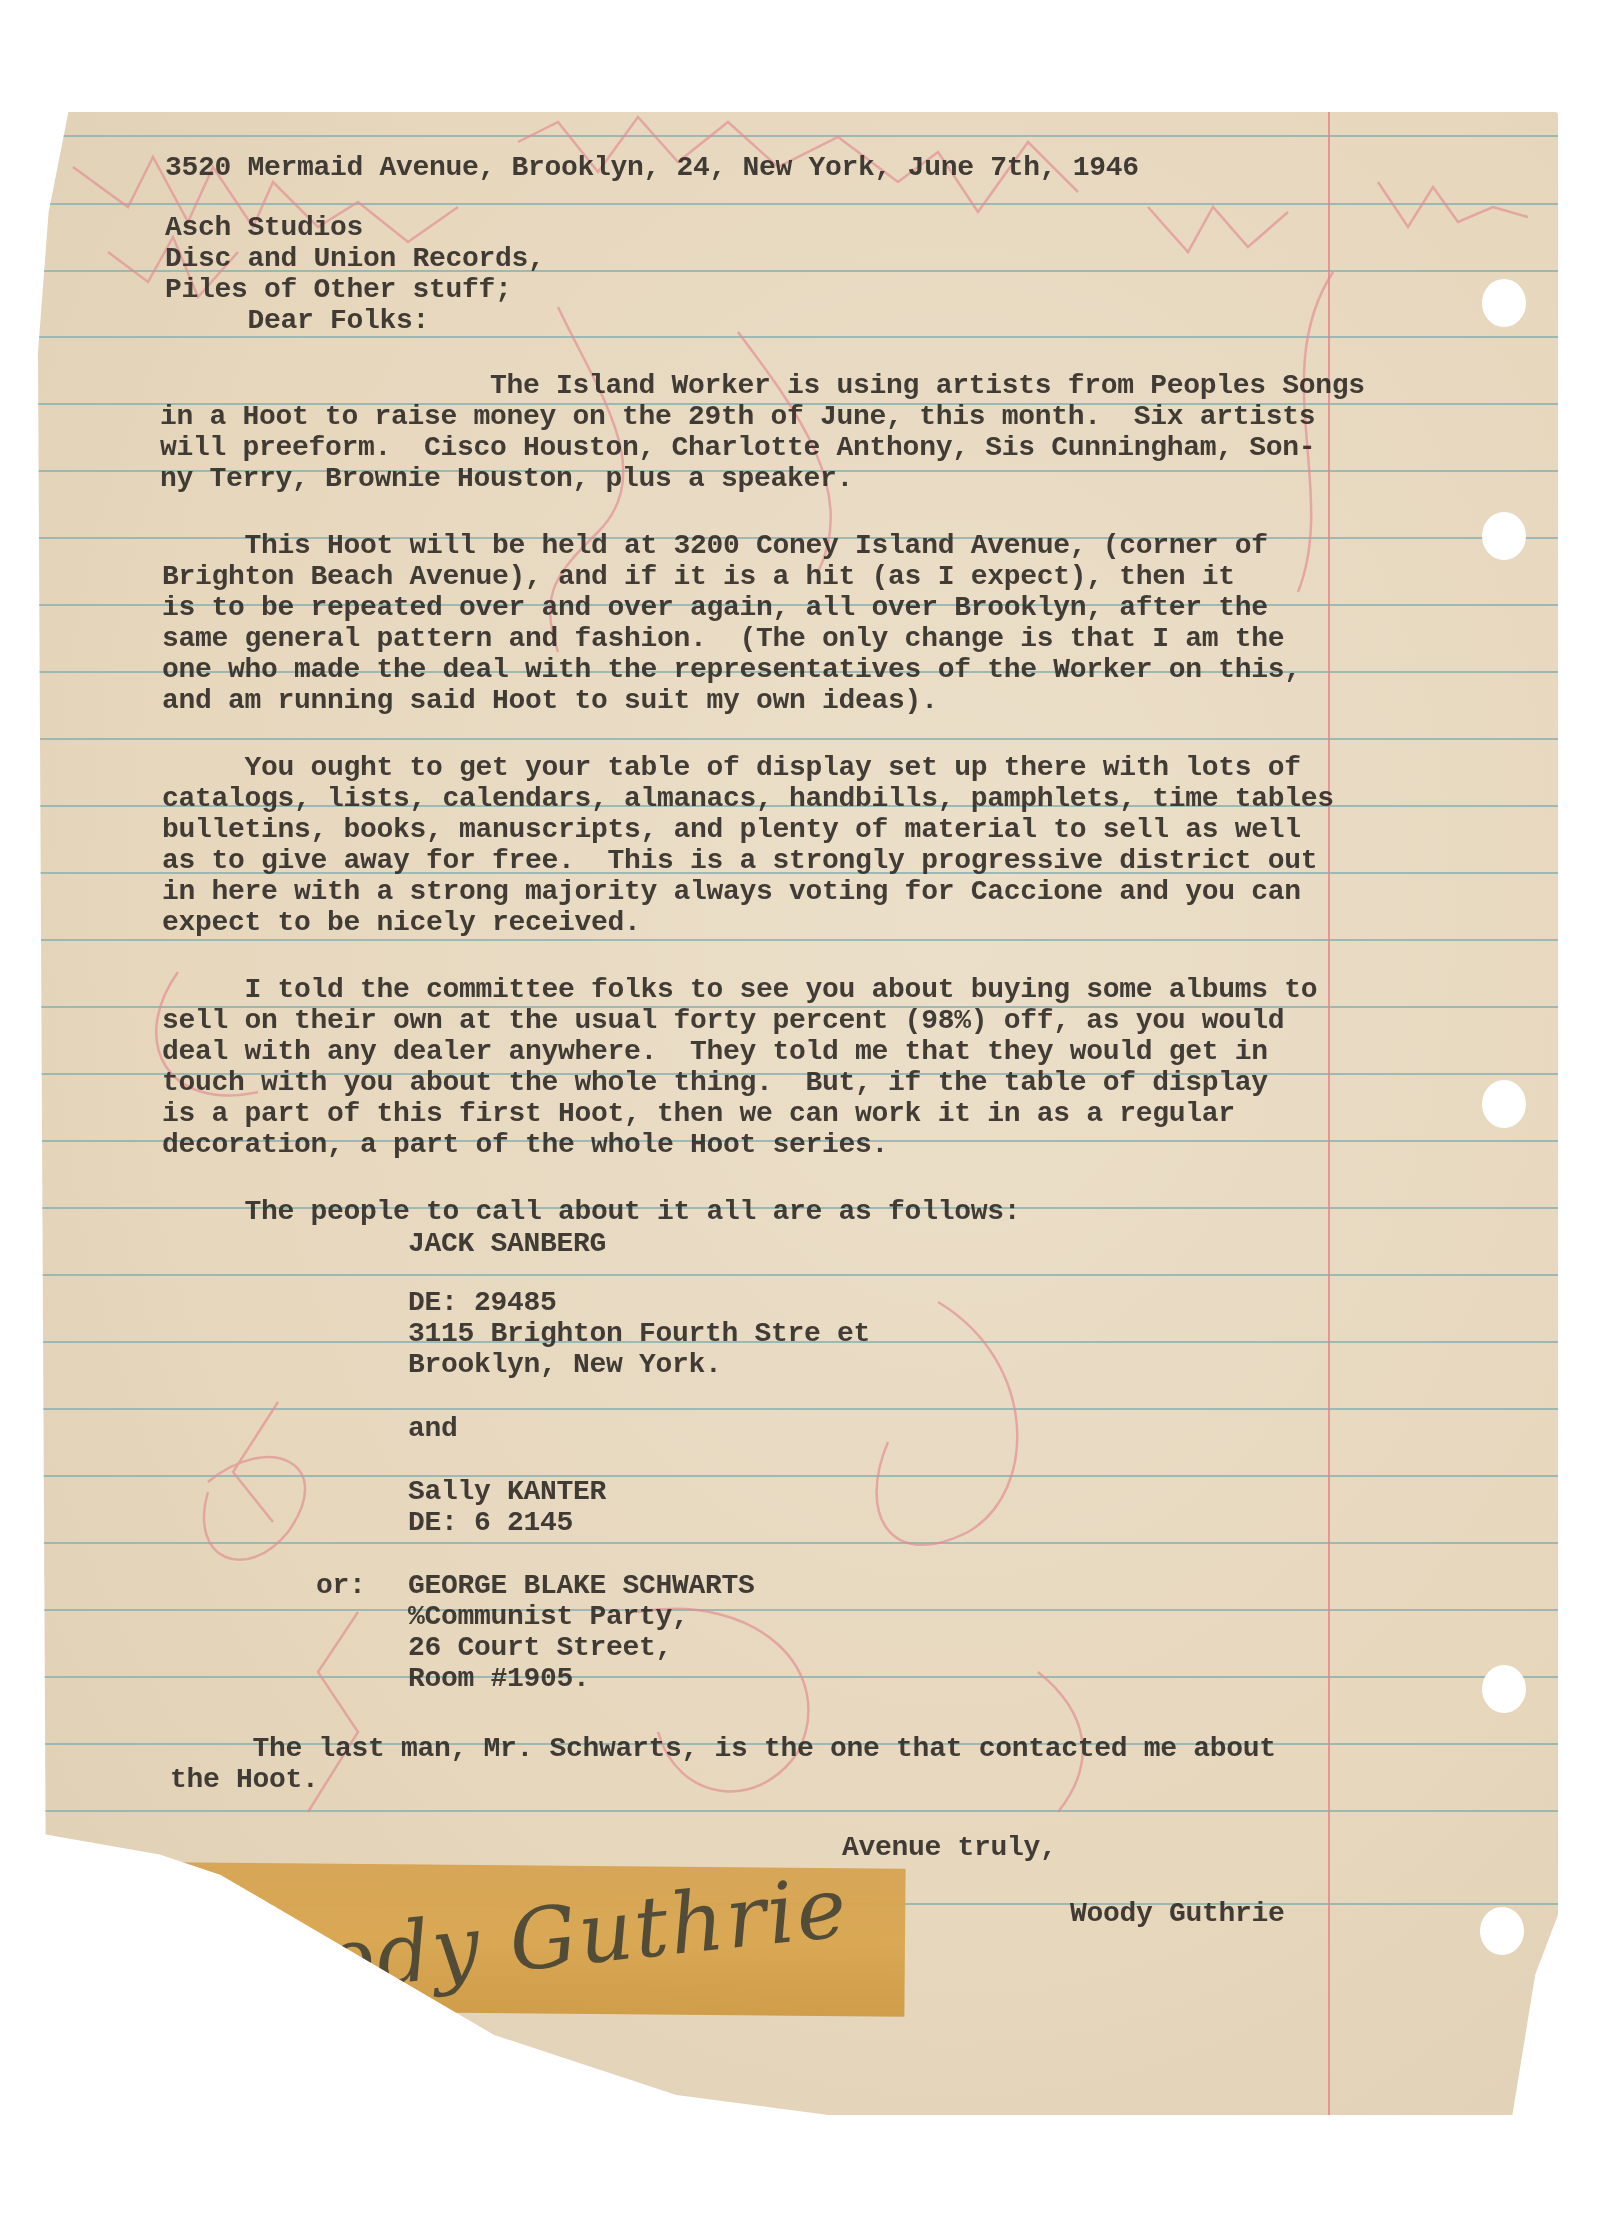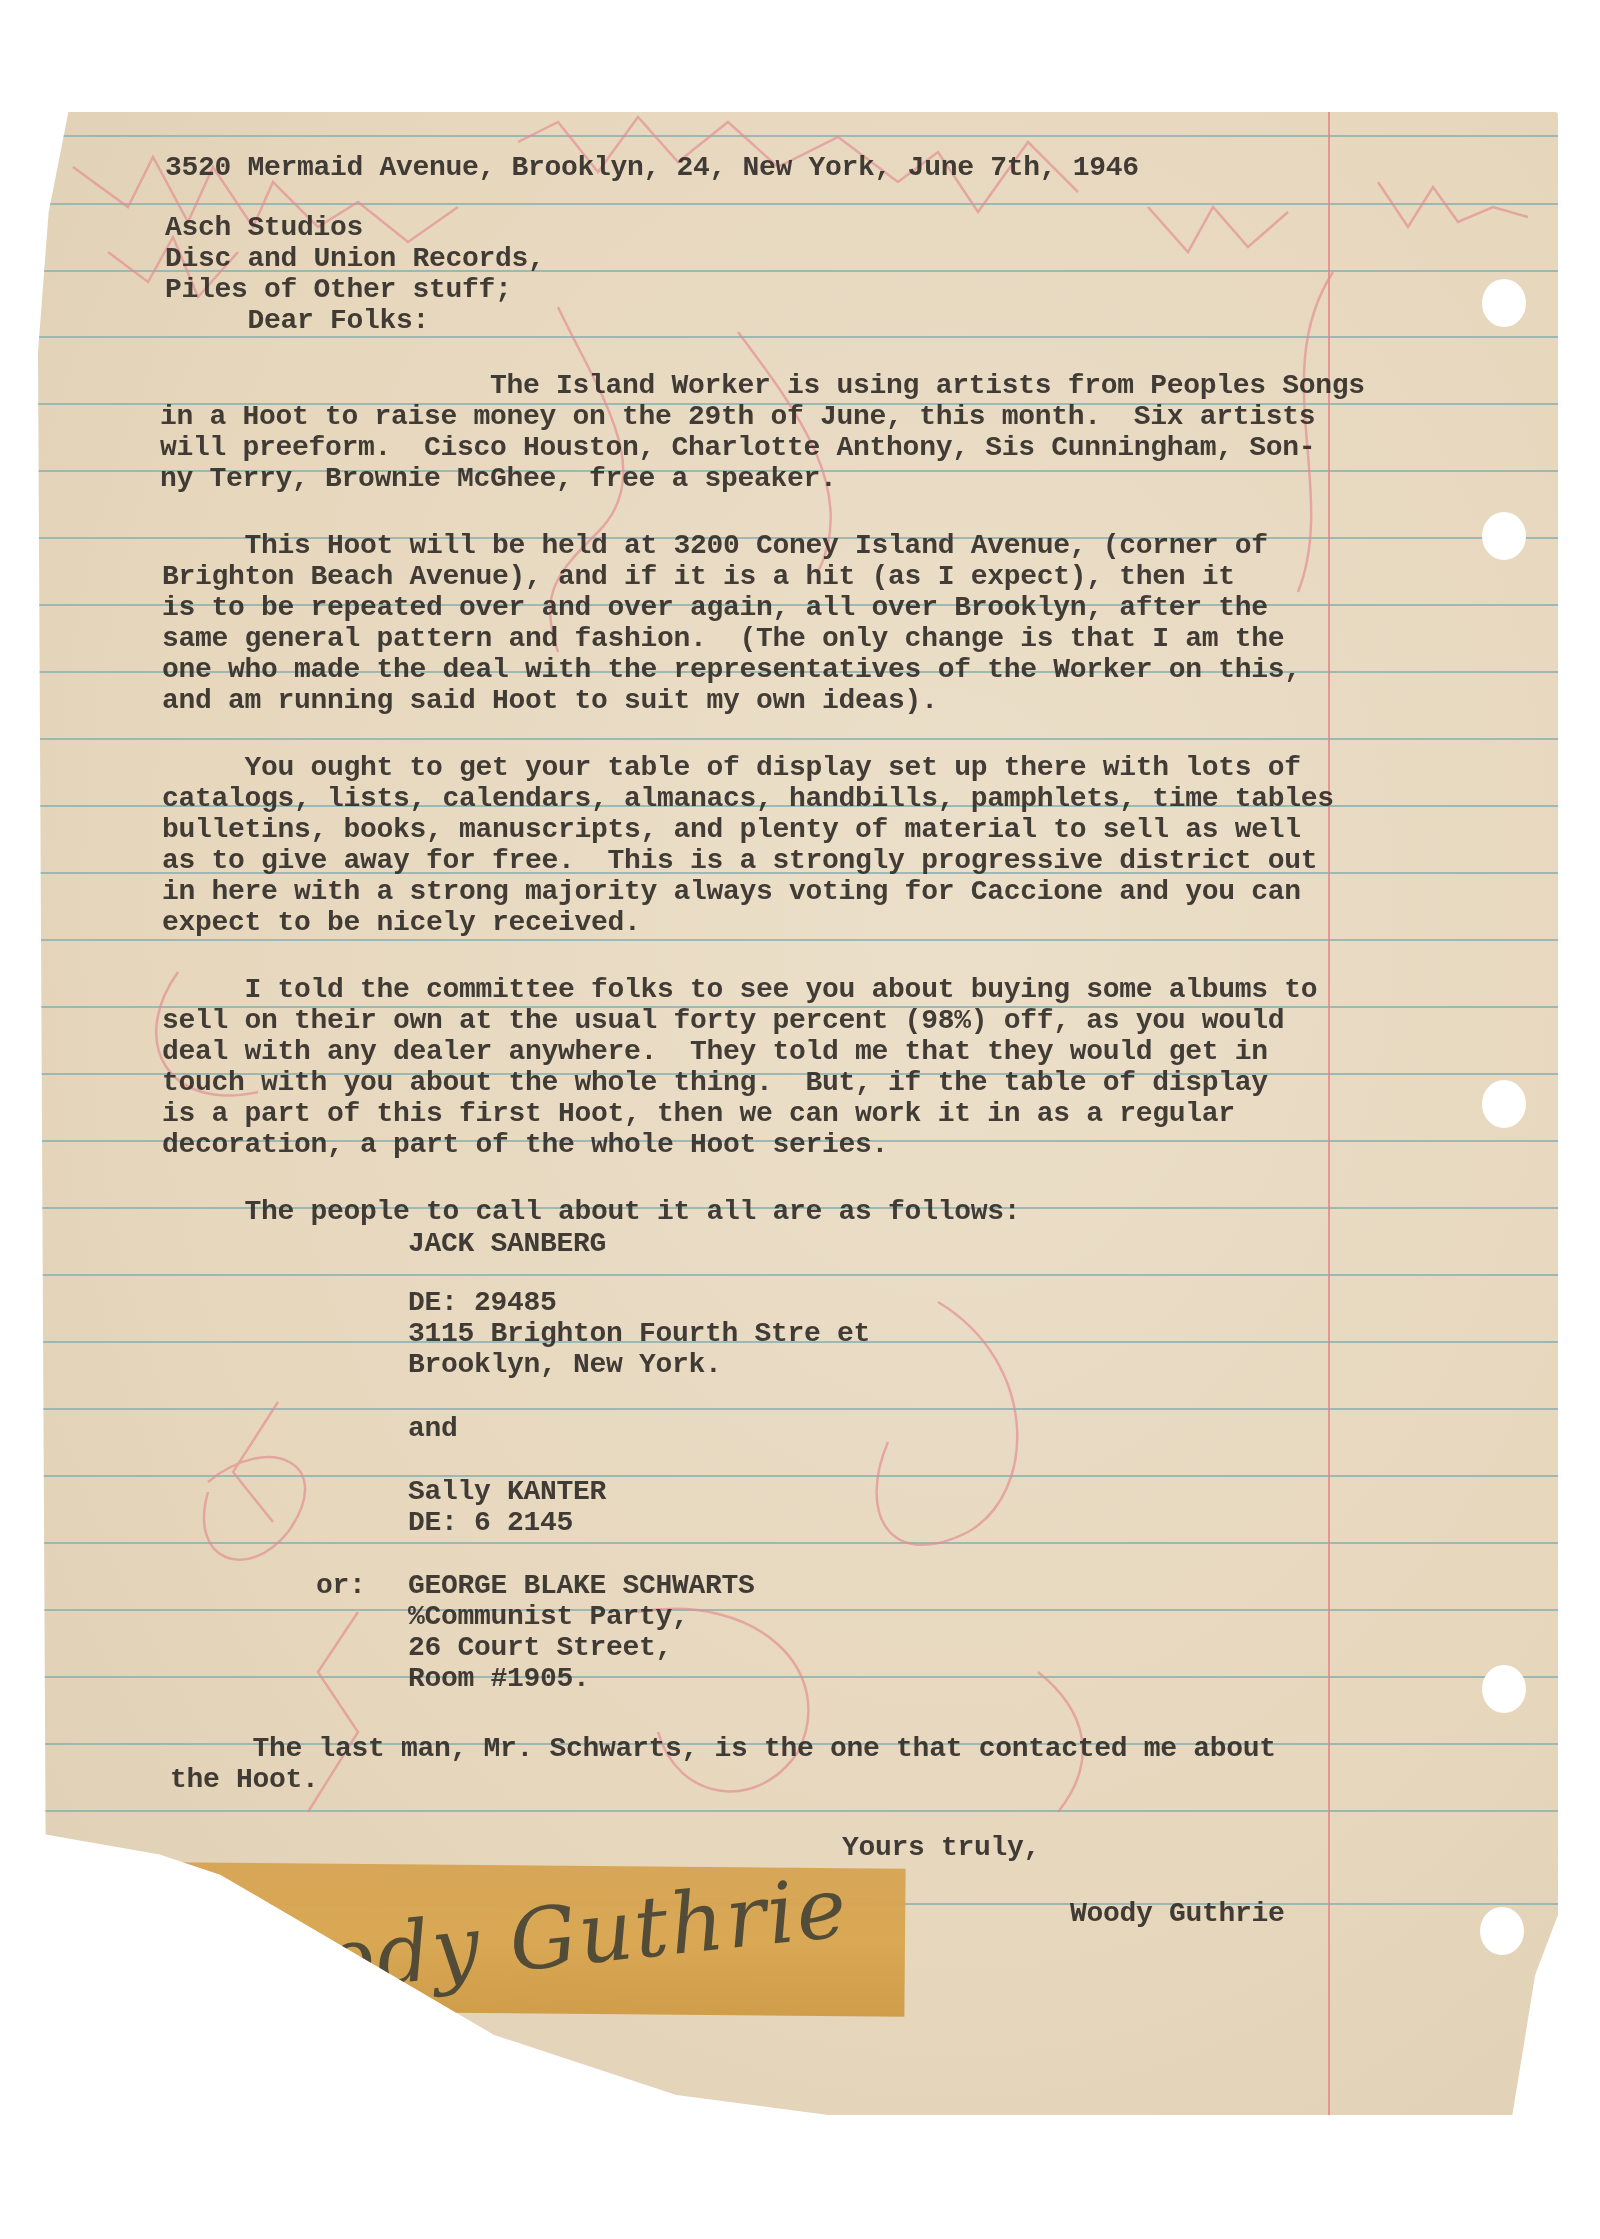--- a/index.html
+++ b/index.html
@@ -98,21 +98,21 @@
 <div class="typed" style="left:165px; top:152px">3520 Mermaid Avenue, Brooklyn, 24, New York, June 7th, 1946</div>
 
 <div class="typed" style="left:165px; top:212px">Asch Studios</div>
 <div class="typed" style="left:165px; top:243px">Disc and Union Records,</div>
 <div class="typed" style="left:165px; top:274px">Piles of Other stuff;</div>
 <div class="typed" style="left:165px; top:305px">     Dear Folks:</div>
 
 <div class="typed" style="left:160px; top:370px">                    The Island Worker is using artists from Peoples Songs</div>
 <div class="typed" style="left:160px; top:401px">in a Hoot to raise money on the 29th of June, this month.  Six artists</div>
 <div class="typed" style="left:160px; top:432px">will preeform.  Cisco Houston, Charlotte Anthony, Sis Cunningham, Son-</div>
-<div class="typed" style="left:160px; top:463px">ny Terry, Brownie McGhee, free a speaker.</div>
+<div class="typed" style="left:160px; top:463px">ny Terry, Brownie Houston, plus a speaker.</div>
 
 <div class="typed" style="left:162px; top:530px">     This Hoot will be held at 3200 Coney Island Avenue, (corner of</div>
 <div class="typed" style="left:162px; top:561px">Brighton Beach Avenue), and if it is a hit (as I expect), then it</div>
 <div class="typed" style="left:162px; top:592px">is to be repeated over and over again, all over Brooklyn, after the</div>
 <div class="typed" style="left:162px; top:623px">same general pattern and fashion.  (The only change is that I am the</div>
 <div class="typed" style="left:162px; top:654px">one who made the deal with the representatives of the Worker on this,</div>
 <div class="typed" style="left:162px; top:685px">and am running said Hoot to suit my own ideas).</div>
 
 <div class="typed" style="left:162px; top:752px">     You ought to get your table of display set up there with lots of</div>
 <div class="typed" style="left:162px; top:783px">catalogs, lists, calendars, almanacs, handbills, pamphlets, time tables</div>
@@ -142,14 +142,14 @@
 
 <div class="typed" style="left:316px; top:1570px">or:</div>
 <div class="typed" style="left:408px; top:1570px">GEORGE BLAKE SCHWARTS</div>
 <div class="typed" style="left:408px; top:1601px">%Communist Party,</div>
 <div class="typed" style="left:408px; top:1632px">26 Court Street,</div>
 <div class="typed" style="left:408px; top:1663px">Room #1905.</div>
 
 <div class="typed" style="left:170px; top:1733px">     The last man, Mr. Schwarts, is the one that contacted me about</div>
 <div class="typed" style="left:170px; top:1764px">the Hoot.</div>
 
-<div class="typed" style="left:842px; top:1832px">Yours truly,</div>
+<div class="typed" style="left:842px; top:1832px">Avenue truly,</div>
 <div class="typed" style="left:1070px; top:1898px">Woody Guthrie</div>
 
 </body></html>

